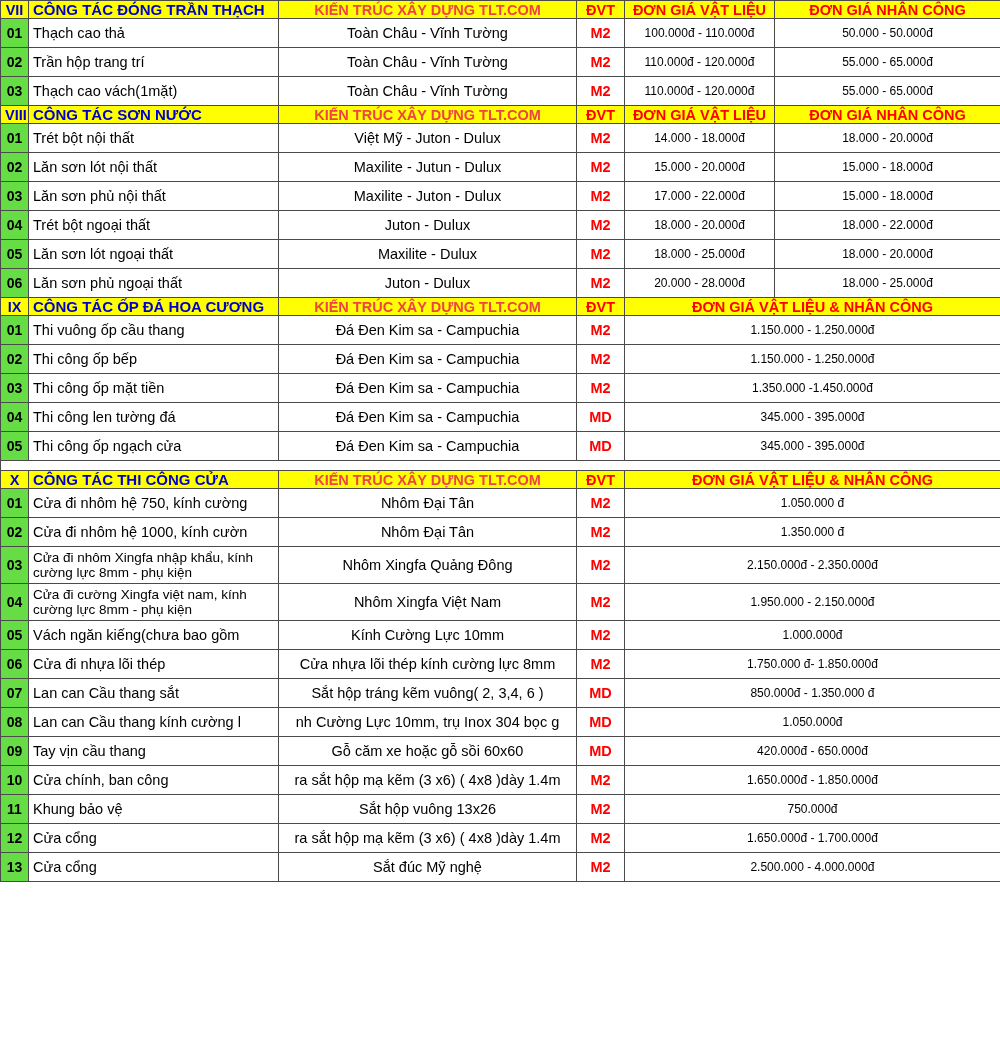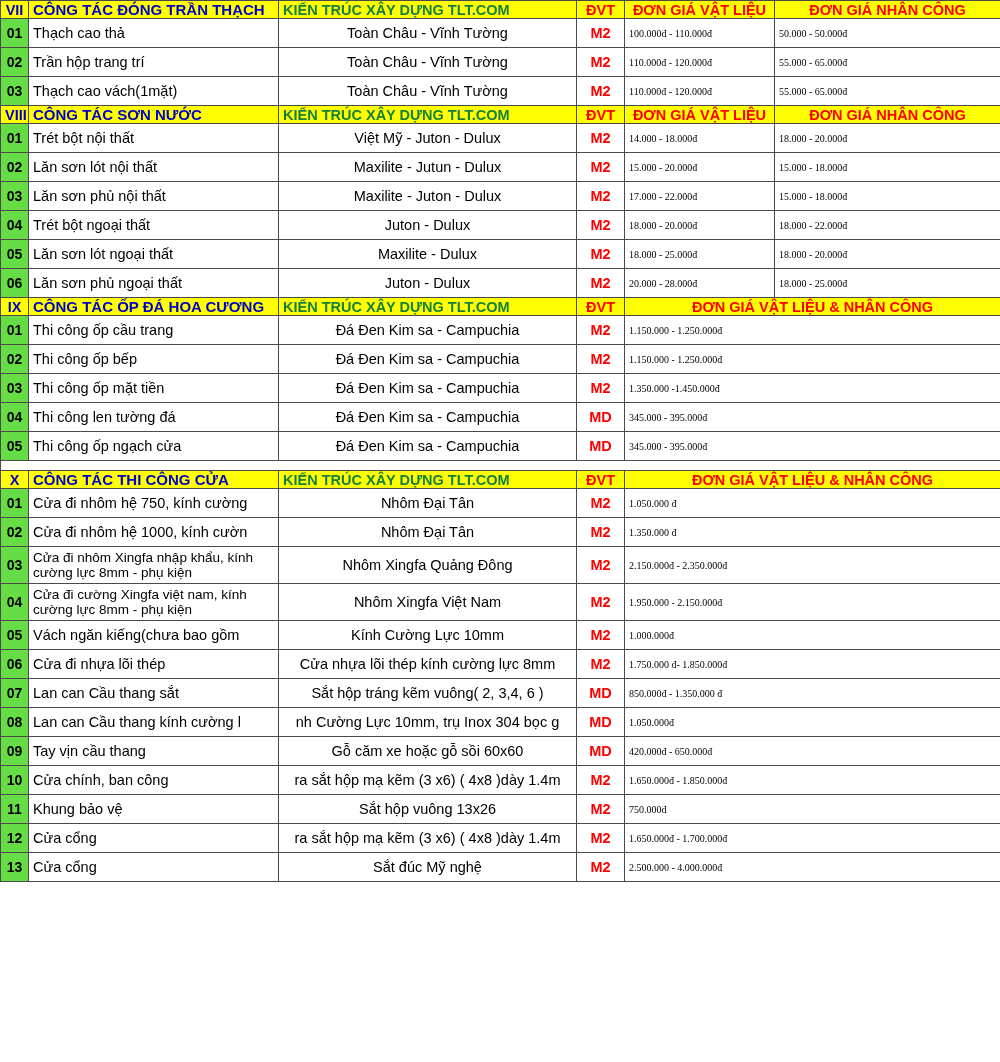--- a/index.html
+++ b/index.html
@@ -47,22 +47,22 @@
     color: #0000cc;
     text-align: center;
     font-size: 14.5px;
   }
   tr.section td.name {
     color: #0000cc;
     text-align: left;
     font-size: 15px;
   }
   tr.section td.brand {
-    color: #15803d;
-    text-align: left;
+    color: #ef4444;
+    text-align: center;
     font-size: 14.5px;
   }
   tr.section td.unit {
     color: #ff0000;
     text-align: center;
     font-size: 14.5px;
   }
   tr.section td.mat, tr.section td.lab {
     color: #ff0000;
     text-align: center;
@@ -89,23 +89,22 @@
     text-align: center;
     font-size: 14.5px;
   }
   tr.data td.unit {
     color: #ff0000;
     font-weight: bold;
     text-align: center;
     font-size: 14.5px;
   }
   tr.data td.mat, tr.data td.lab {
-    text-align: left;
-    font-size: 10px;
-    font-family: Liberation Serif, serif;
+    text-align: center;
+    font-size: 12px;
   }
   tr.data.tall td { height: 37px; }
   tr.data td.two-line {
     white-space: normal;
     line-height: 1.08;
     font-size: 13.5px;
     padding-top: 1px;
   }
   tr.spacer td {
     height: 10px;
@@ -220,21 +219,21 @@
         </tr>
         <tr class="section">
           <td class="idx">IX</td>
           <td class="name">CÔNG TÁC ỐP ĐÁ HOA CƯƠNG</td>
           <td class="brand">KIẾN TRÚC XÂY DỰNG TLT.COM</td>
           <td class="unit">ĐVT</td>
           <td class="mat" colspan="2">ĐƠN GIÁ VẬT LIỆU &amp; NHÂN CÔNG</td>
         </tr>
         <tr class="data">
           <td class="idx">01</td>
-          <td class="name">Thi công ốp cầu trang</td>
+          <td class="name">Thi vuông ốp cầu thang</td>
           <td class="brand">Đá Đen Kim sa - Campuchia</td>
           <td class="unit">M2</td>
           <td class="mat" colspan="2">1.150.000 - 1.250.000đ</td>
         </tr>
         <tr class="data">
           <td class="idx">02</td>
           <td class="name">Thi công ốp bếp</td>
           <td class="brand">Đá Đen Kim sa - Campuchia</td>
           <td class="unit">M2</td>
           <td class="mat" colspan="2">1.150.000 - 1.250.000đ</td>

